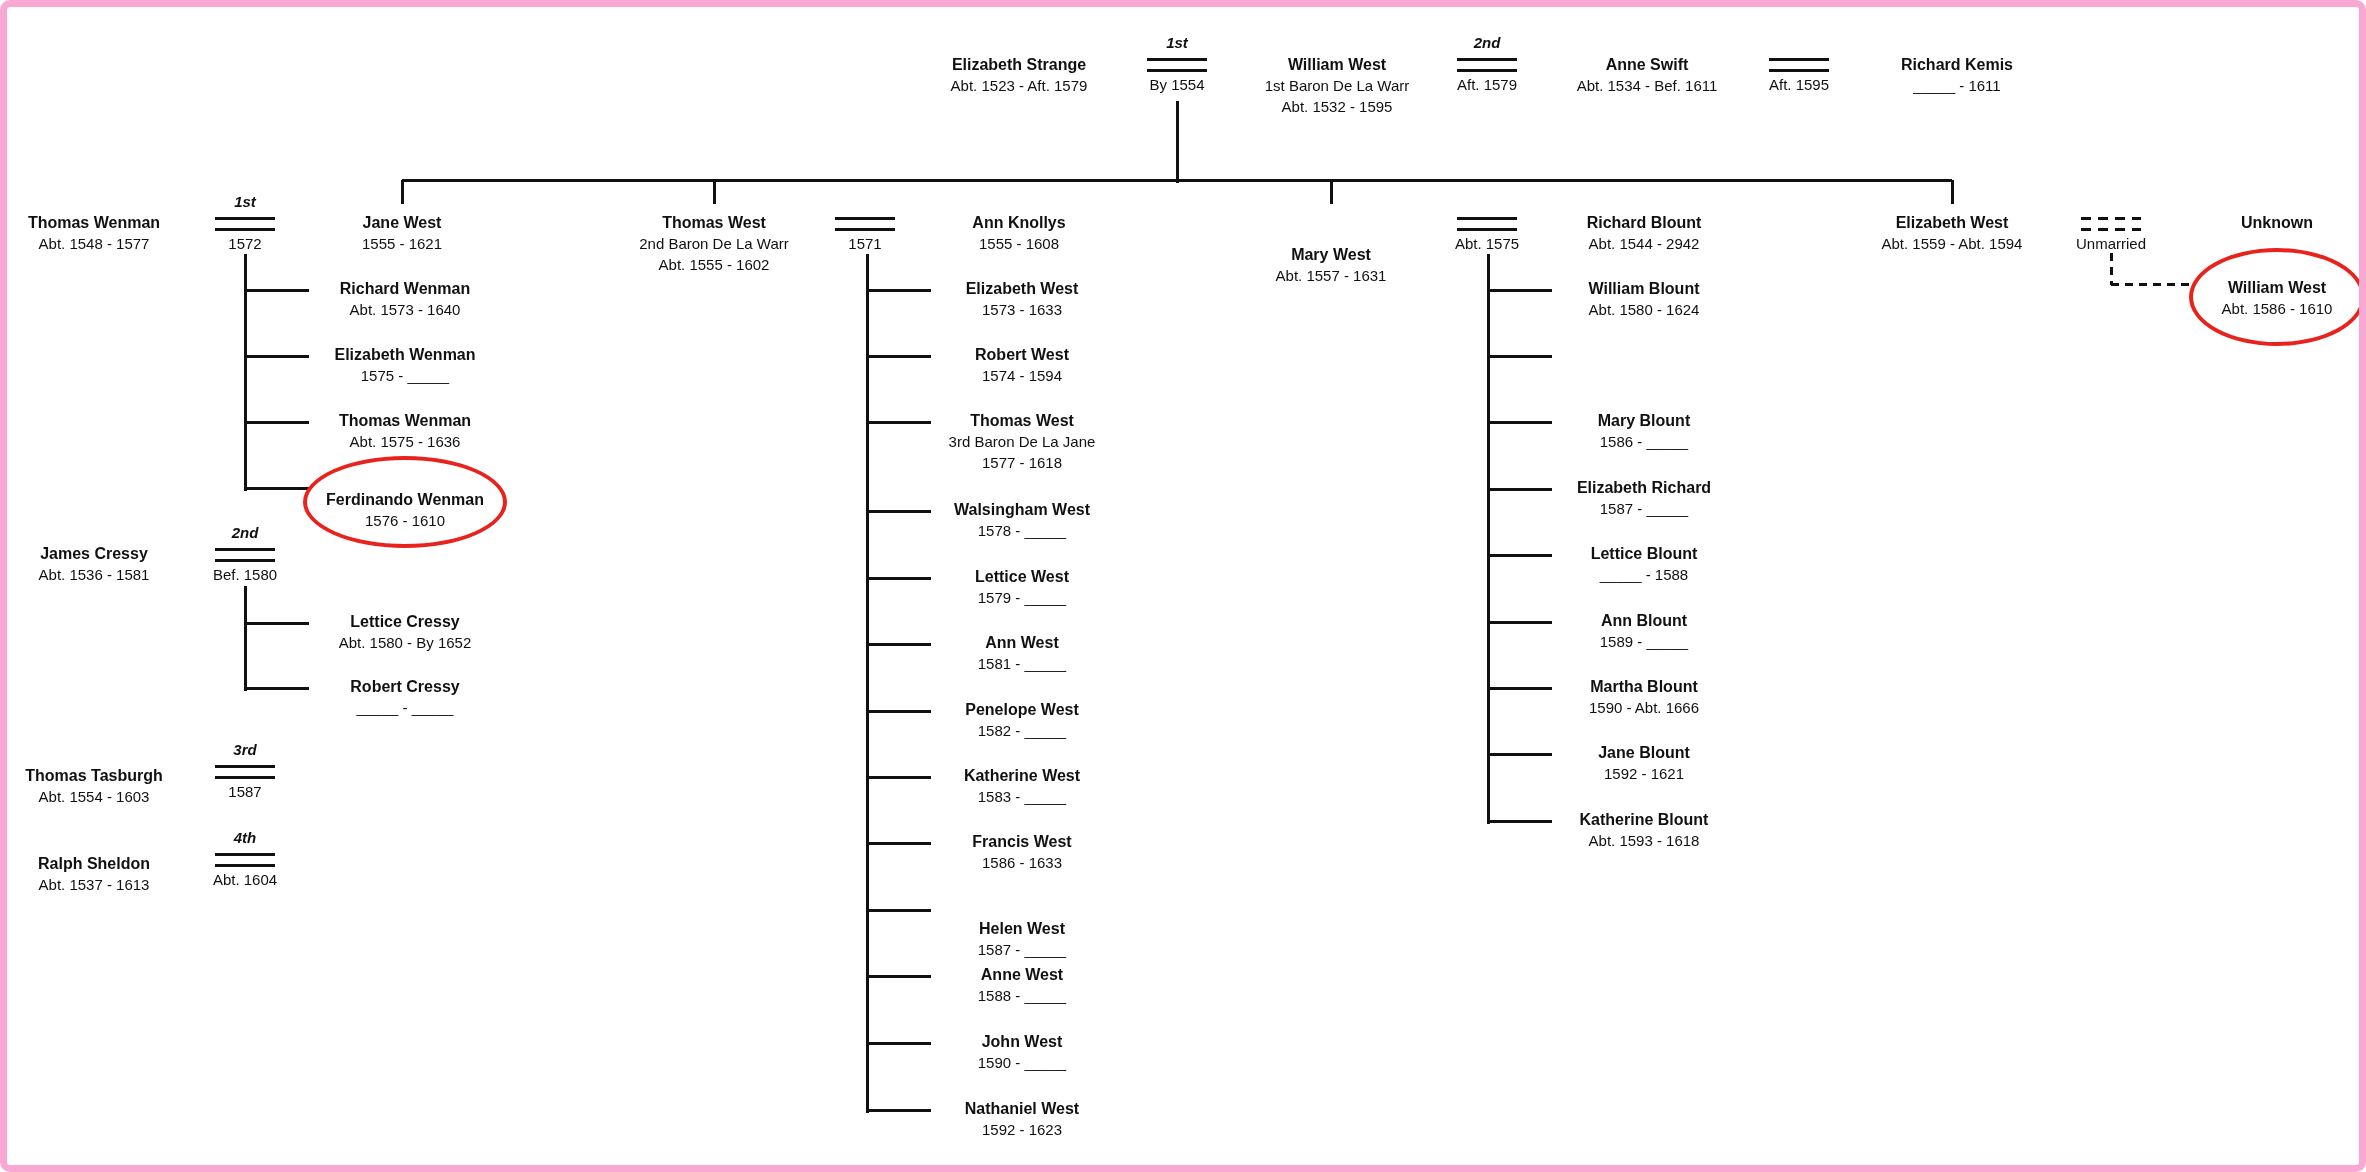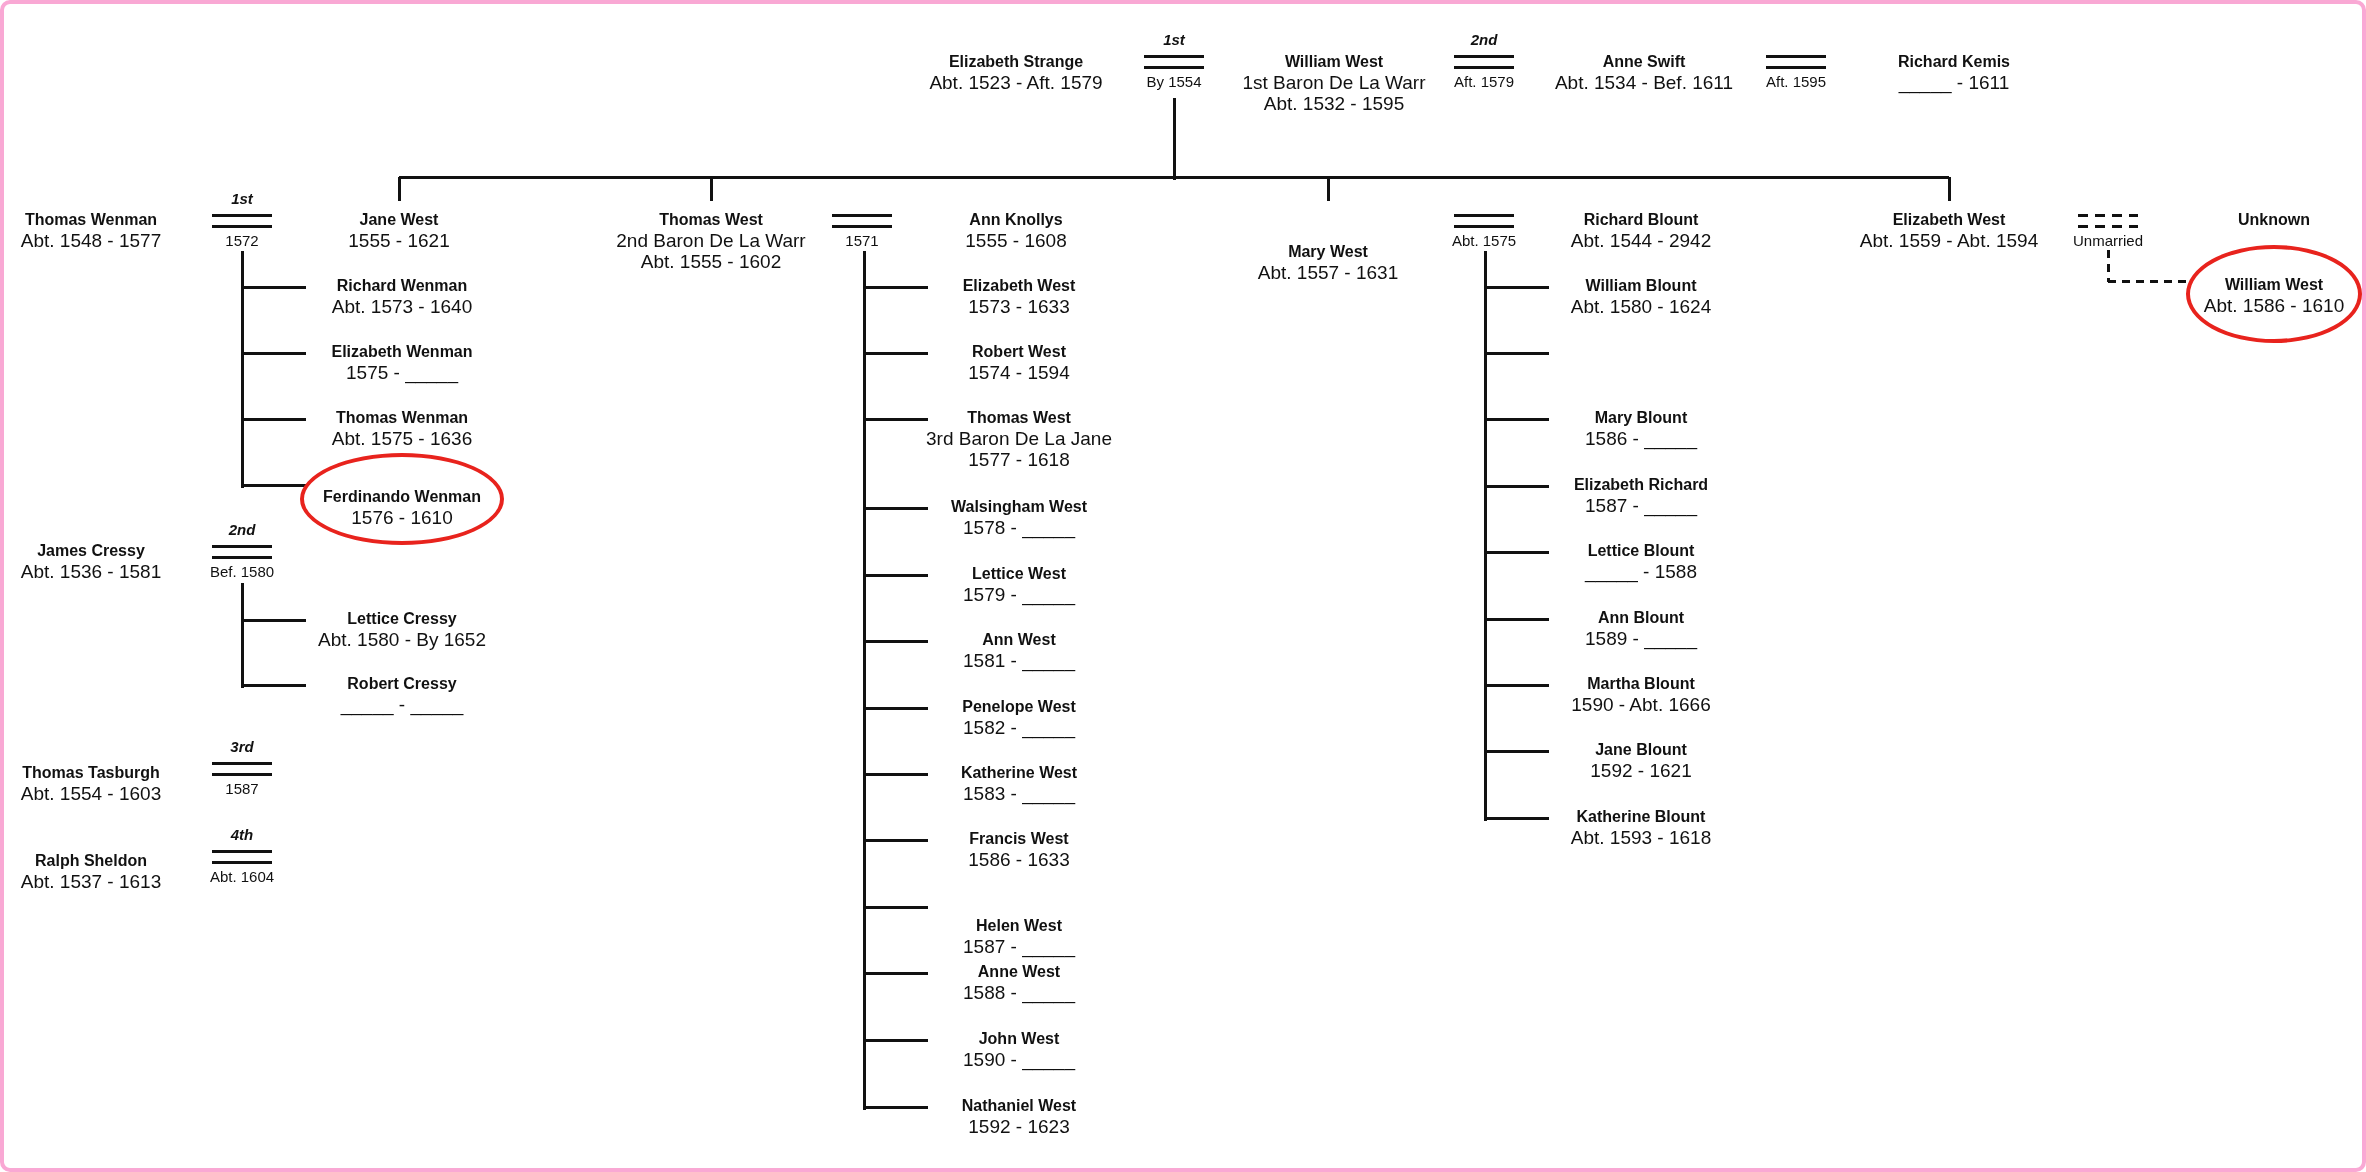--- a/index.html
+++ b/index.html
@@ -1,30 +1,30 @@
 <!DOCTYPE html>
 <html><head>
 <meta charset="utf-8">
 <style>
   html,body{margin:0;padding:0;background:#ffffff;}
   #canvas{
     position:relative;
     width:2366px;height:1172px;
     box-sizing:border-box;
     background:#ffffff;
-    border:4px solid #f9a8d4;
+    border:7px solid #f9a8d4;
     border-radius:10px;
     font-family:"Liberation Sans", sans-serif;
     color:#111111;
     overflow:hidden;
   }
   .layer{position:absolute;left:0;top:0;width:100%;height:100%;}
   .person{position:absolute;width:300px;text-align:center;}
   .p-name{font-weight:bold;font-size:16px;line-height:21px;white-space:nowrap;}
-  .p-detail{font-size:19px;line-height:21px;white-space:nowrap;}
+  .p-detail{font-size:15px;line-height:21px;white-space:nowrap;}
   .marriage{position:absolute;width:90px;text-align:center;}
   .m-ordinal{position:absolute;top:0;left:0;width:100%;height:22px;
     font-style:italic;font-weight:bold;font-size:15px;line-height:22px;}
   .m-line{position:absolute;left:15px;width:60px;height:3px;background:#111111;}
   .m-line.dashed{background:repeating-linear-gradient(to right,#111 0 10px,transparent 10px 17px);}
   .m-date{position:absolute;top:43px;left:-30px;width:150px;font-size:15px;line-height:20px;white-space:nowrap;}
   .line{position:absolute;background:#111111;}
   .line.dash-h{background:repeating-linear-gradient(to right,#111 0 8px,transparent 8px 14px);}
   .line.dash-v{background:repeating-linear-gradient(to bottom,#111 0 8px,transparent 8px 14px);}
   .highlight{position:absolute;border:4px solid #e8231d;border-radius:50%;background:transparent;}

